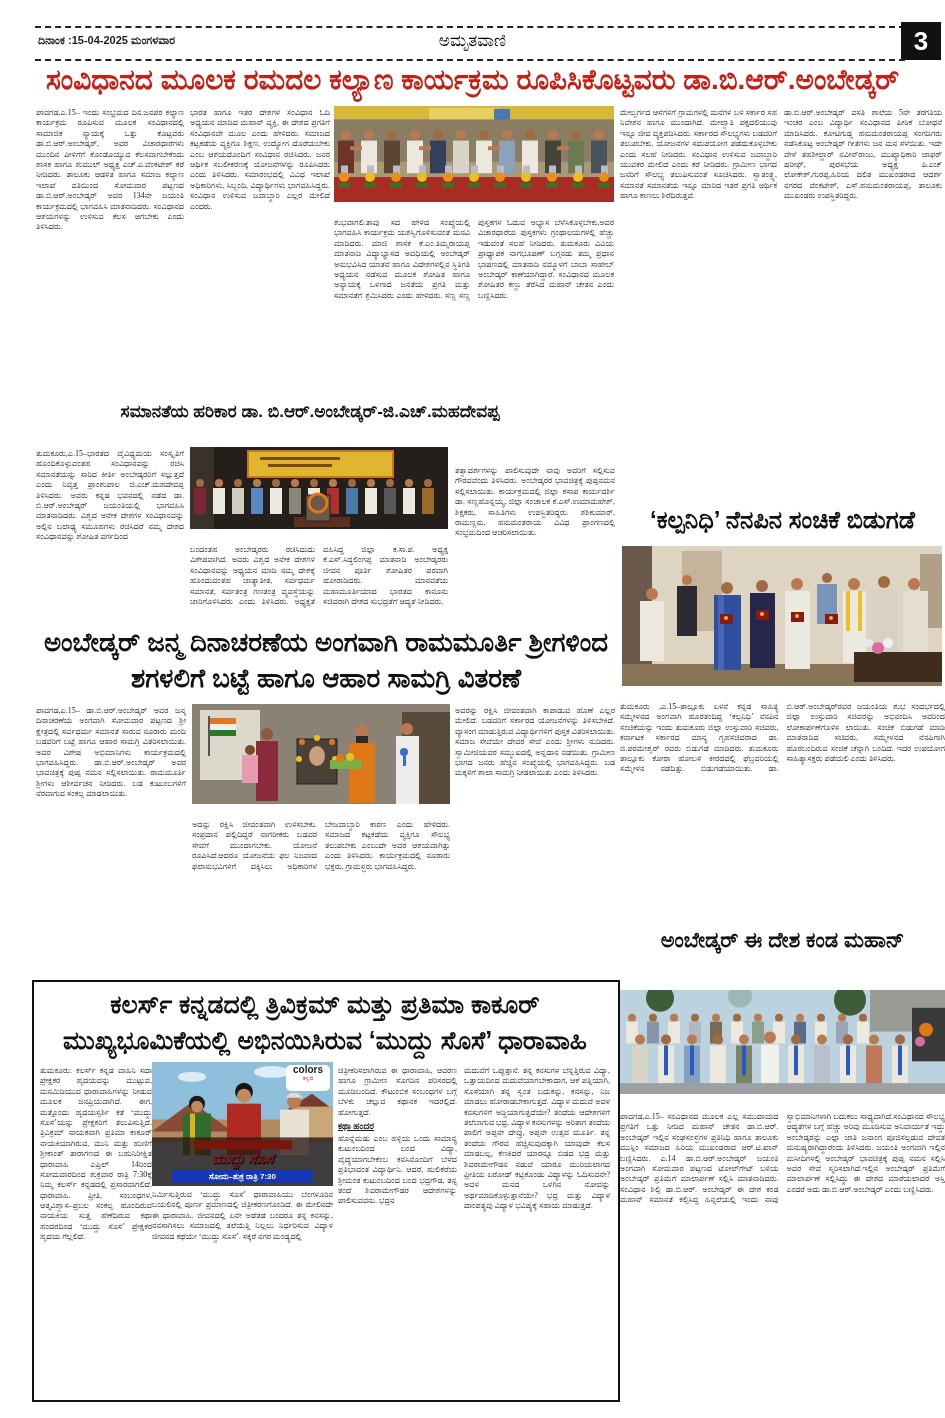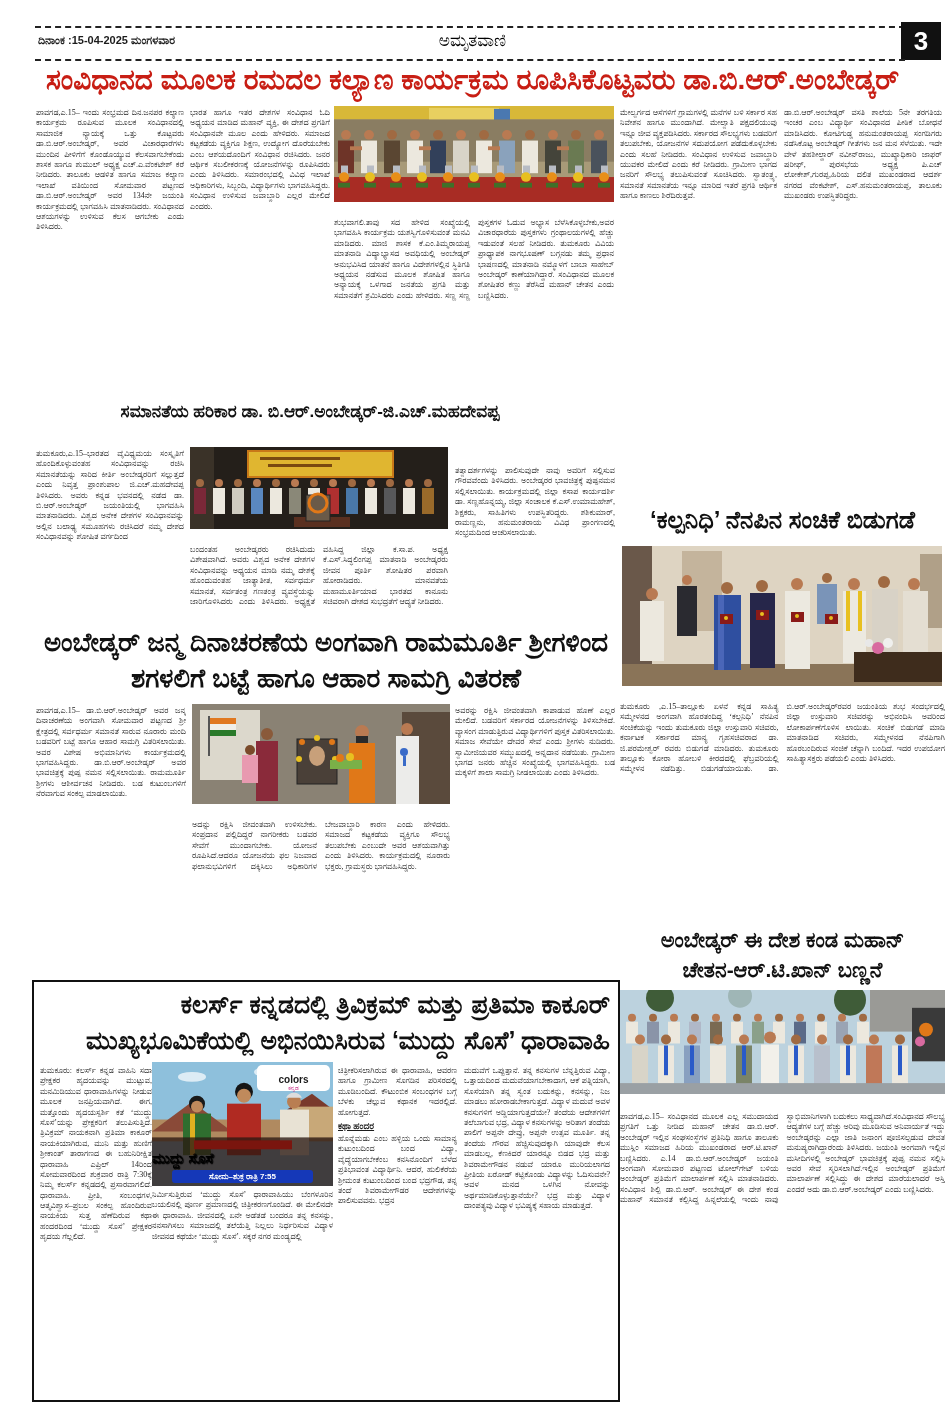--- a/index.html
+++ b/index.html
@@ -243,21 +243,20 @@
         <circle cx="209" cy="72" r="2" fill="#e8c020"></circle>
       <rect x="232" y="106" width="88" height="30" fill="#3e2c1c"></rect>
       <circle cx="256" cy="102" r="6" fill="#d86aa0"></circle>
         <circle cx="266" cy="97" r="5" fill="#f0f0ee"></circle>
         <circle cx="247" cy="97" r="4" fill="#e8e8e8"></circle>
     </svg>
   </div>
   <div class="t c2" style="left:620px;top:690px;width:325px;height:234px;">ತುಮಕೂರು ,ಎ.15–ತಾಲ್ಲೂಕು ಏಳನೆ ಕನ್ನಡ ಸಾಹಿತ್ಯ ಸಮ್ಮೇಳನದ ಅಂಗವಾಗಿ ಹೊರತಂದಿದ್ದ ‘ಕಲ್ಪನಿಧಿ’ ನೆನಪಿನ ಸಂಚಿಕೆಯನ್ನು ಇಂದು ತುಮಕೂರು ಜಿಲ್ಲಾ ಉಸ್ತುವಾರಿ ಸಚಿವರು, ಕರ್ನಾಟಕ ಸರ್ಕಾರದ ಮಾನ್ಯ ಗೃಹಸಚಿವರಾದ ಡಾ. ಜಿ.ಪರಮೇಶ್ವರ್ ರವರು ಬಿಡುಗಡೆ ಮಾಡಿದರು. ತುಮಕೂರು ತಾಲ್ಲೂಕು ಕೋರಾ ಹೋಬಳಿ ಕೀರದದಲ್ಲಿ ಫೆಬ್ರವರಿಯಲ್ಲಿ ಸಮ್ಮೇಳನ ನಡೆದಿತ್ತು. ಬಿಡುಗಡೆಯಾಯಿತು. ಡಾ. ಬಿ.ಆರ್.ಅಂಬೇಡ್ಕರ್‌ರವರ ಜಯಂತಿಯ ಶುಭ ಸಂದರ್ಭದಲ್ಲಿ ಜಿಲ್ಲಾ ಉಸ್ತುವಾರಿ ಸಚಿವರನ್ನು ಅಭಿನಂದಿಸಿ ಅವರಿಂದ ಲೋಕಾರ್ಪಣೆಗೊಳಿಸ ಲಾಯಿತು. ಸಂಚಿಕೆ ಬಿಡುಗಡೆ ಮಾಡಿ ಮಾತನಾಡಿದ ಸಚಿವರು, ಸಮ್ಮೇಳನದ ನೆನಪಿಗಾಗಿ ಹೊರಬಂದಿರುವ ಸಂಚಿಕೆ ಚೆನ್ನಾಗಿ ಬಂದಿದೆ. ಇದರ ಉಪಯೋಗ ಸಾಹಿತ್ಯಾಸಕ್ತರು ಪಡೆಯಲಿ ಎಂದು ತಿಳಿಸಿದರು.</div>
 
   <div class="hd center" style="left:620px;top:928px;width:325px;height:30px;font-size:21px;">ಅಂಬೇಡ್ಕರ್ ಈ ದೇಶ ಕಂಡ ಮಹಾನ್</div>
-  <div class="hd center" style="left:620px;top:958px;width:325px;height:30px;font-size:21px;">ಚೇತನ-ಆರ್.ಟಿ.ಖಾನ್ ಬಣ್ಣನೆ</div>
   <div class="ph" style="left:620px;top:990px;width:325px;height:104px;">
     <svg viewBox="0 0 325 105" preserveAspectRatio="none">
       <rect width="325" height="105" fill="#bcd2de"></rect>
       <circle cx="40" cy="8" r="14" fill="#3f5c38"></circle>
         <circle cx="120" cy="6" r="12" fill="#46644040"></circle>
       <circle cx="230" cy="10" r="16" fill="#3f5c38"></circle>
         <circle cx="300" cy="8" r="12" fill="#3f5c38"></circle>
       <rect x="250" y="0" width="75" height="42" fill="#9a9a96"></rect>
       <rect x="292" y="18" width="33" height="54" fill="#3a3a3a"></rect>
       <circle cx="306" cy="40" r="7" fill="#e07818"></circle>
@@ -317,21 +316,21 @@
         <circle cx="280" cy="50" r="5" fill="#a06a42"></circle>
           <rect x="272" y="56" width="16" height="40" fill="#ece8de"></rect>
           <rect x="278" y="56" width="4" height="30" fill="#2a5ac8"></rect>
       </g>
       <rect x="0" y="94" width="325" height="11" fill="#9aa0a4"></rect>
     </svg>
   </div>
   <div class="t c2" style="left:620px;top:1100px;width:325px;height:296px;">ಪಾವಗಡ,ಎ.15– ಸಂವಿಧಾನದ ಮೂಲಕ ಎಲ್ಲ ಸಮುದಾಯದ ಪ್ರಗತಿಗೆ ಒತ್ತು ನೀಡಿದ ಮಹಾನ್ ಚೇತನ ಡಾ.ಬಿ.ಆರ್. ಅಂಬೇಡ್ಕರ್ ಇಲ್ಲಿನ ಸಂಘಸಂಸ್ಥೆಗಳ ಪ್ರತಿನಿಧಿ ಹಾಗೂ ತಾಲೂಕು ಮುಸ್ಲಿಂ ಸಮಾಜದ ಹಿರಿಯ ಮುಖಂಡರಾದ ಆರ್.ಟಿ.ಖಾನ್ ಬಣ್ಣಿಸಿದರು. ಎ.14 ಡಾ.ಬಿ.ಆರ್.ಅಂಬೇಡ್ಕರ್ ಜಯಂತಿ ಅಂಗವಾಗಿ ಸೋಮವಾರ ಪಟ್ಟಣದ ಟೋಲ್‌ಗೇಟ್ ಬಳಿಯ ಅಂಬೇಡ್ಕರ್ ಪ್ರತಿಮೆಗೆ ಮಾಲಾರ್ಪಣೆ ಸಲ್ಲಿಸಿ ಮಾತನಾಡಿದರು. ಸಂವಿಧಾನ ಶಿಲ್ಪಿ ಡಾ.ಬಿ.ಆರ್. ಅಂಬೇಡ್ಕರ್ ಈ ದೇಶ ಕಂಡ ಮಹಾನ್ ಸಮಾನತೆ ಕಲ್ಪಿಸಿದ್ದ ಹಿನ್ನಲೆಯಲ್ಲಿ ಇಂದು ನಾವು ಸ್ವಾಭಿಮಾನಿಗಳಾಗಿ ಬದುಕಲು ಸಾಧ್ಯವಾಗಿದೆ.ಸಂವಿಧಾನದ ಸೌಲಭ್ಯ ಆದ್ಯತೆಗಳ ಬಗ್ಗೆ ಹೆಚ್ಚು ಅರಿವು ಮೂಡಿಸುವ ಅನಿವಾರ್ಯತೆ ಇದ್ದು ಅಂಬೇಡ್ಕರನ್ನು ಎಲ್ಲಾ ಜಾತಿ ಜನಾಂಗ ಪೂಜಿಸಲ್ಪಡುವ ದೇವತ ಮನುಷ್ಯರಾಗಿದ್ದಾರೆಂದು ತಿಳಿಸಿದರು. ಜಯಂತಿ ಅಂಗವಾಗಿ ಇಲ್ಲಿನ ಮಸೀದಿಗಳಲ್ಲಿ ಅಂಬೇಡ್ಕರ್ ಭಾವಚಿತ್ರಕ್ಕೆ ಪುಷ್ಪ ನಮನ ಸಲ್ಲಿಸಿ ಅವರ ಸೇವೆ ಸ್ಮರಿಸಲಾಗಿದೆ.ಇಲ್ಲಿನ ಅಂಬೇಡ್ಕರ್ ಪ್ರತಿಮೆಗೆ ಮಾಲಾರ್ಪಣೆ ಸಲ್ಲಿಸಿದ್ದು ಈ ದೇಶದ ಮಾರೆಯಲಾದರೆ ಅಸ್ತಿ ಎಂದರೆ ಅದು ಡಾ.ಬಿ.ಆರ್.ಅಂಬೇಡ್ಕರ್ ಎಂದು ಬಣ್ಣಿಸಿದರು.</div>
 
   <div id="colors-box"></div>
-  <div class="hd center" style="left:40px;top:986px;width:570px;height:76px;font-size:25px;line-height:1.45;text-align:right;">ಕಲರ್ಸ್ ಕನ್ನಡದಲ್ಲಿ ತ್ರಿವಿಕ್ರಮ್ ಮತ್ತು ಪ್ರತಿಮಾ ಕಾಕೂರ್ ಮುಖ್ಯಭೂಮಿಕೆಯಲ್ಲಿ ಅಭಿನಯಿಸಿರುವ ‘ಮುದ್ದು ಸೊಸೆ’ ಧಾರಾವಾಹಿ</div>
+  <div class="hd center" style="left:40px;top:986px;width:570px;height:76px;font-size:25px;line-height:1.45;">ಕಲರ್ಸ್ ಕನ್ನಡದಲ್ಲಿ ತ್ರಿವಿಕ್ರಮ್ ಮತ್ತು ಪ್ರತಿಮಾ ಕಾಕೂರ್ ಮುಖ್ಯಭೂಮಿಕೆಯಲ್ಲಿ ಅಭಿನಯಿಸಿರುವ ‘ಮುದ್ದು ಸೊಸೆ’ ಧಾರಾವಾಹಿ</div>
   <div class="t" style="left:40px;top:1066px;width:112px;height:324px;">ತುಮಕೂರು: ಕಲರ್ಸ್ ಕನ್ನಡ ವಾಹಿನಿ ಸದಾ ಪ್ರೇಕ್ಷಕರ ಹೃದಯವನ್ನು ಮುಟ್ಟುವ, ಮನಮಿಡಿಯುವ ಧಾರಾವಾಹಿಗಳನ್ನು ನೀಡುವ ಮೂಲಕ ಜನಪ್ರಿಯವಾಗಿದೆ. ಈಗ, ಮತ್ತೊಂದು ಹೃದಯಸ್ಪರ್ಶಿ ಕತೆ ‘ಮುದ್ದು ಸೊಸೆ’ಯನ್ನು ಪ್ರೇಕ್ಷಕರಿಗೆ ತಲುಪಿಸುತ್ತಿದೆ. ತ್ರಿವಿಕ್ರಮ್ ನಾಯಕನಾಗಿ ಪ್ರತಿಮಾ ಕಾಕೂರ್ ನಾಯಕಿಯಾಗಿರುವ, ಮುನಿ ಮತ್ತು ಹುಣಿಗೆ ಶ್ರೀಕಾಂತ್ ತಾರಾಗಣದ ಈ ಬಹುನಿರೀಕ್ಷಿತ ಧಾರಾವಾಹಿ ಎಪ್ರಿಲ್ 14ರಿಂದ ಸೋಮವಾರದಿಂದ ಶುಕ್ರವಾರ ರಾತ್ರಿ 7:30ಕ್ಕೆ ನಿಮ್ಮ ಕಲರ್ಸ್ ಕನ್ನಡದಲ್ಲಿ ಪ್ರಸಾರವಾಗಲಿದೆ. ಧಾರಾವಾಹಿ. ಪ್ರೀತಿ, ಸಂಬಂಧಗಳ, ಆತ್ಮವಿಶ್ವಾಸ–ಪ್ರಬಲ ಸಂಕಲ್ಪ ಹೊಂದಿರುವ ನಾಯಕಿಯ ಸುತ್ತ ಹೆಣೆದಿರುವ ಕಥಾ ಹಂದರದಿಂದ ‘ಮುದ್ದು ಸೊಸೆ’ ಪ್ರೇಕ್ಷಕರ ಹೃದಯ ಗೆಲ್ಲಲಿದೆ.</div>
 
   <div class="ph" style="left:152px;top:1062px;width:181px;height:124px;">
     <svg viewBox="0 0 181 125" preserveAspectRatio="none">
       <rect width="181" height="125" fill="#8ec0dc"></rect>
       <ellipse cx="40" cy="15" rx="14" ry="5" fill="#ffffff" opacity="0.7"></ellipse>
       <ellipse cx="120" cy="10" rx="18" ry="6" fill="#ffffff" opacity="0.7"></ellipse>
       <rect x="0" y="58" width="181" height="22" fill="#b08a60"></rect>
       <polygon points="0,70 40,40 80,70" fill="#8a4a38"></polygon>
       <polygon points="135,48 160,32 181,48" fill="#7a3a2c"></polygon>
@@ -342,29 +341,29 @@
         <rect x="38" y="52" width="5" height="42" fill="#e0b020"></rect>
       <circle cx="92" cy="30" r="9" fill="#151515"></circle>
         <circle cx="92" cy="34" r="7" fill="#c08a5c"></circle>
       <rect x="75" y="42" width="34" height="52" fill="#b02a22"></rect>
       <circle cx="142" cy="40" r="7" fill="#b97e52"></circle>
         <path d="M134 36 a9 9 0 0 1 16 0" fill="#dddddd"></path>
       <rect x="128" y="48" width="29" height="46" fill="#e8e2d4"></rect>
       <rect x="0" y="76" width="181" height="49" fill="#2a1812" opacity="0.78"></rect>
       <rect x="42" y="79" width="98" height="9" fill="#7a150e"></rect>
     </svg>
-    <div class="promo-overlay" style="right:3px;top:3px;width:73px;height:26px;background:#fff;border-radius:5px;
-         display:flex;flex-direction:column;align-items:center;justify-content:flex-end;">
+    <div class="promo-overlay" style="right:3px;top:3px;width:44px;height:26px;background:#fff;border-radius:5px;
+         display:flex;flex-direction:column;align-items:center;justify-content:flex-start;">
       <span style="font-size:10px;font-weight:bold;color:#1a1a1a;line-height:1;">colors</span>
       <span style="font-size:6px;color:#c0187a;line-height:1;">ಕನ್ನಡ</span>
     </div>
-    <div class="promo-overlay" style="left:0;right:0;bottom:19px;text-align:left;color:#000000;font-weight:bold;
-         font-size:14px;text-shadow:1px 1px 1px #000;">ಮುದ್ದು ಸೊಸೆ</div>
+    <div class="promo-overlay" style="left:0;right:0;bottom:19px;text-align:center;color:#7f1d1d;font-weight:bold;
+         font-size:14px;text-shadow:1px 1px 1px #000;font-style:italic;">ಮುದ್ದು ಸೊಸೆ</div>
     <div class="promo-overlay" style="left:20px;right:20px;bottom:3px;height:13px;background:#1538b8;border-radius:3px;
-         color:#fff;font-size:8px;font-weight:bold;display:flex;align-items:center;justify-content:center;">ಸೋಮ–ಶುಕ್ರ ರಾತ್ರಿ 7:55</div>
+         color:#fff;font-size:8px;font-weight:bold;display:flex;align-items:center;justify-content:center;">ಸೋಮ–ಶುಕ್ರ ರಾತ್ರಿ 7:30</div>
   </div>
 
   <div class="t" style="left:152px;top:1190px;width:181px;height:200px;">ನಿರ್ಮಿಸುತ್ತಿರುವ ‘ಮುದ್ದು ಸೊಸೆ’ ಧಾರಾವಾಹಿಯು ಬೆಂಗಳೂರಿನ ಬಯಲಿನಲ್ಲಿ ಪೂರ್ಣ ಪ್ರಮಾಣದಲ್ಲಿ ಚಿತ್ರೀಕರಣಗೊಂಡಿದೆ. ಈ ಮೇಲಿನದೇ ಈ ಧಾರಾವಾಹಿ. ಜೀವನದಲ್ಲಿ ಏನೇ ಅಡೆತಡೆ ಬಂದರೂ ತನ್ನ ಕನಸನ್ನು, ನನಸಾಗಿಸಲು ಸಮಾಜದಲ್ಲಿ ತಲೆಯೆತ್ತಿ ನಿಲ್ಲಲು ನಿರ್ಧರಿಸುವ ವಿದ್ಯಾಳ ಜೀವನದ ಕಥೆಯೇ ‘ಮುದ್ದು ಸೊಸೆ’. ಸಕ್ಕರೆ ನಗರ ಮಂಡ್ಯದಲ್ಲಿ</div>
 
   <div style="position:absolute;left:338px;top:1066px;width:119px;height:324px;overflow:hidden;">
     <div class="t" style="position:static;width:119px;height:auto;">ಚಿತ್ರೀಕರಿಸಲಾಗಿರುವ ಈ ಧಾರಾವಾಹಿ, ಆವರಣ ಹಾಗೂ ಗ್ರಾಮೀಣ ಸೊಗಡಿನ ಪರಿಸರದಲ್ಲಿ ಮೂಡಿಬಂದಿದೆ. ಕೌಟುಂಬಿಕ ಸಂಬಂಧಗಳ ಬಗ್ಗೆ ಬೆಳಕು ಚೆಲ್ಲುವ ಕಥಾನಕ ಇದರಲ್ಲಿದೆ. ಹೋಗುತ್ತದೆ.</div>
     <div class="subhead">ಕಥಾ ಹಂದರ</div>
     <div class="t" style="position:static;width:119px;height:auto;">ಹೊನ್ನೆಮಡು ಎಂಬ ಹಳ್ಳಿಯ ಒಂದು ಸಾಮಾನ್ಯ ಕುಟುಂಬದಿಂದ ಬಂದ ವಿದ್ಯಾ, ವೈದ್ಯೆಯಾಗಬೇಕೆಂಬ ಕನಸಿನೊಂದಿಗೆ ಬೆಳೆದ ಪ್ರತಿಭಾವಂತ ವಿದ್ಯಾರ್ಥಿನಿ. ಆದರೆ, ಹುಲಿಕೆರೆಯ ಶ್ರೀಮಂತ ಕುಟುಂಬದಿಂದ ಬಂದ ಭದ್ರಗೌಡ, ತನ್ನ ತಂದೆ ಶಿವರಾಮೇಗೌಡರ ಆದೇಶಗಳನ್ನು ಪಾಲಿಸುವವನು. ಭದ್ರನ</div>
   </div>
 

